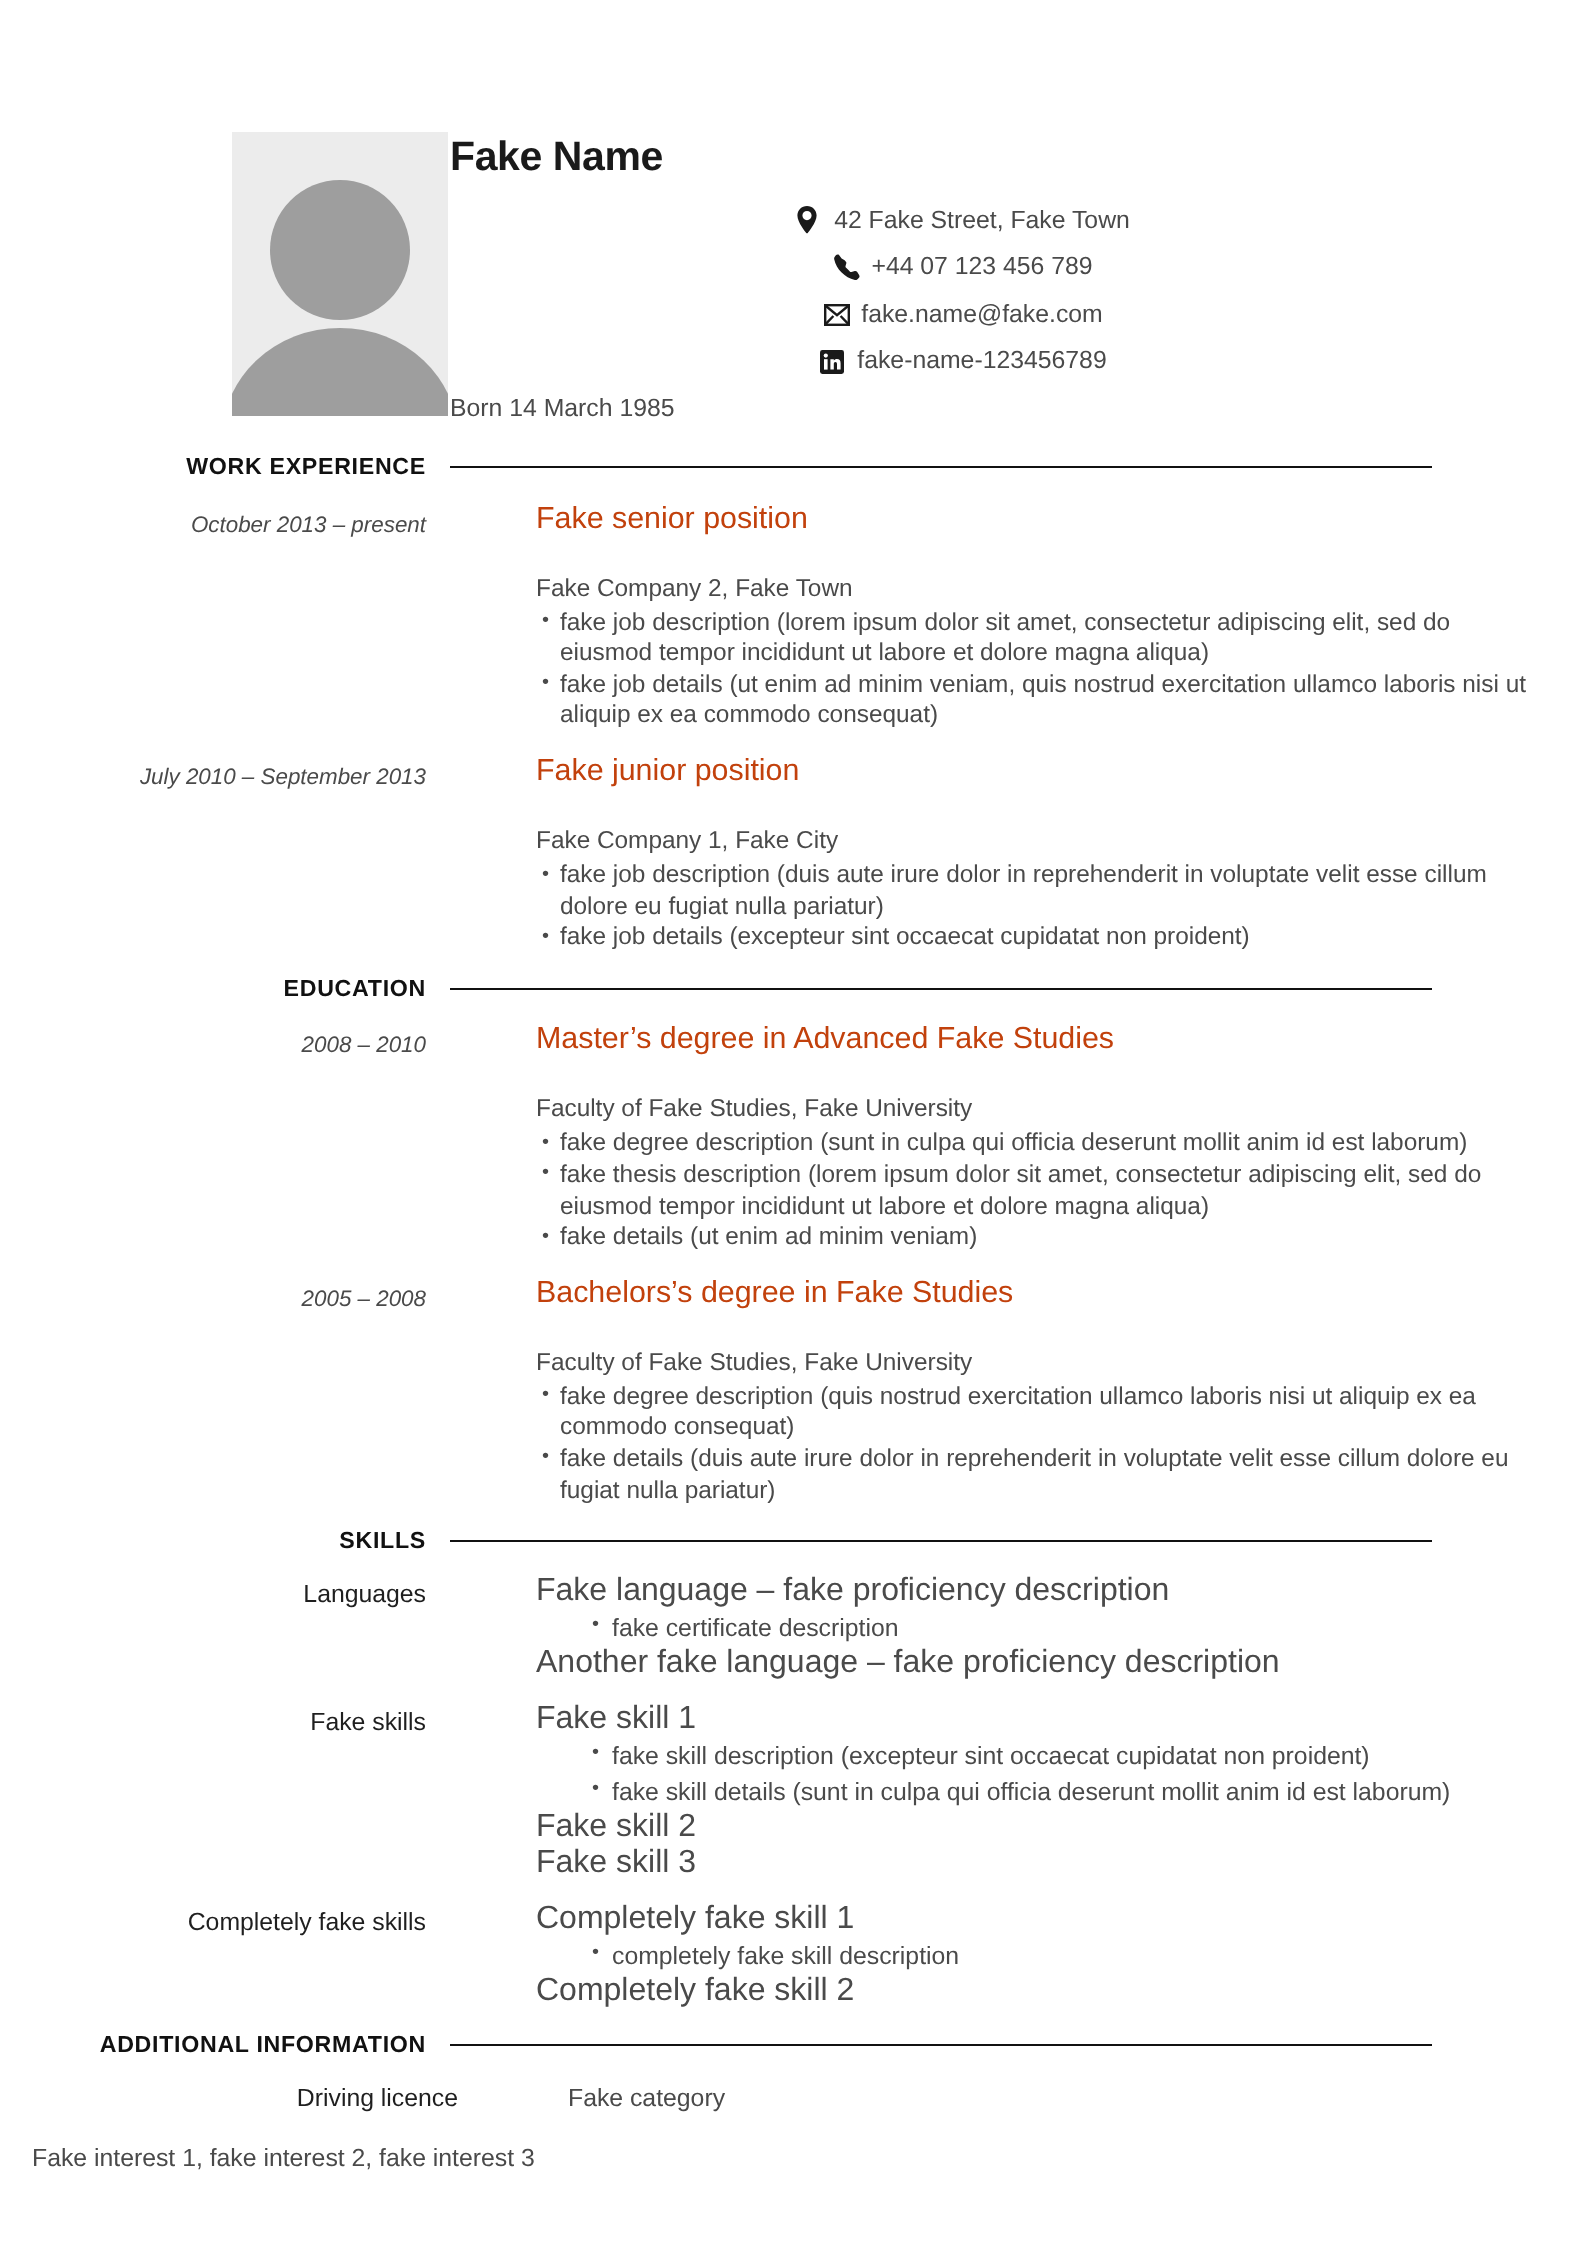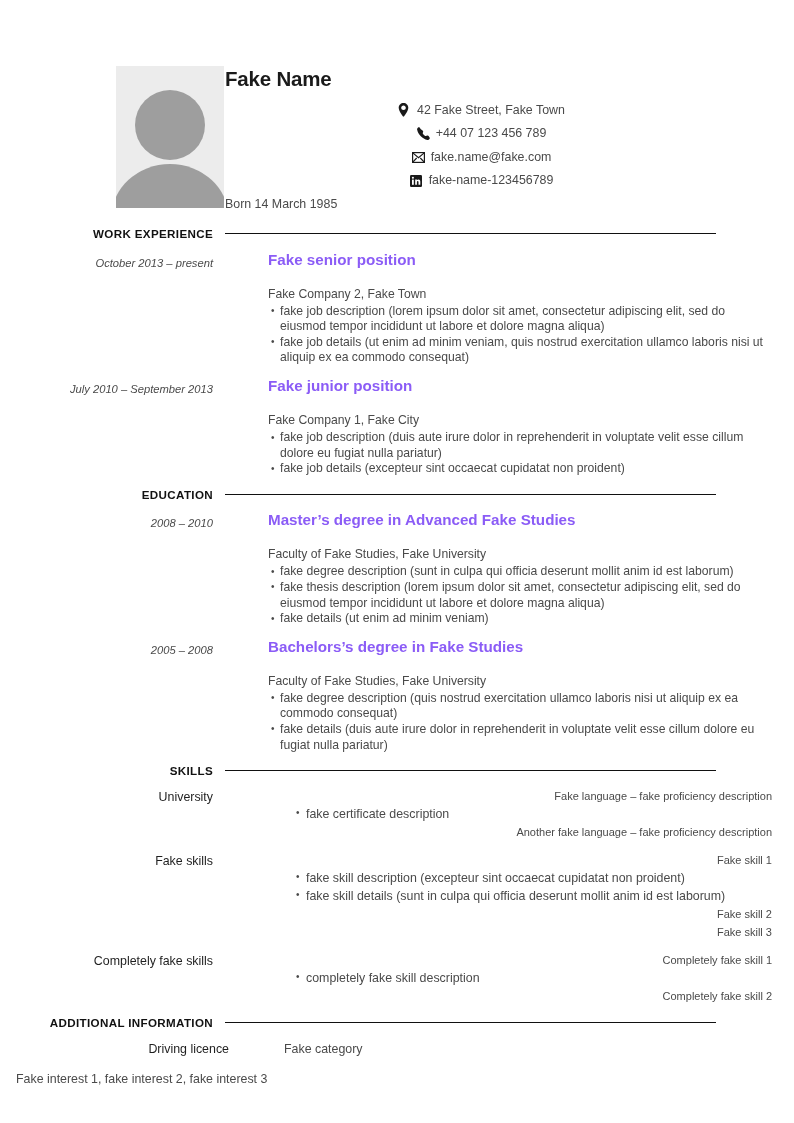--- a/index.html
+++ b/index.html
@@ -145,24 +145,24 @@
   }
   .entry-date {
     font-size: 11.2px;
     font-style: italic;
     color: #4a4a4a;
     line-height: 20px;
     padding-top: 3px;
   }
   .entry-title {
     font-size: 15.2px;
-    color: #8b5cf6;
+    color: #c2410c;
     line-height: 20px;
     margin: 0 0 1px 0;
-    font-weight: bold;
+    font-weight: normal;
   }
   .entry-sub {
     font-size: 12.2px;
     color: #4a4a4a;
     line-height: 17px;
     margin: 16px 0 1px 0;
   }
   ul.bullets {
     list-style: none;
     margin: 0;
@@ -189,24 +189,23 @@
   .skill-row {
     margin-top: 10px;
   }
   .skill-label {
     font-size: 12.4px;
     color: #1f1f1f;
     line-height: 18px;
     padding-top: 1px;
   }
   .skill-item {
-    font-size: 11px;
+    font-size: 16px;
     color: #4a4a4a;
     line-height: 18px;
-    text-align: right;
   }
   ul.sub-bullets {
     list-style: none;
     margin: 0;
     padding: 0 0 0 26px;
   }
   ul.sub-bullets li {
     font-size: 12.4px;
     color: #4a4a4a;
     line-height: 18px;
@@ -356,21 +355,21 @@
       </ul>
     </div>
   </div>
 
   <div class="section-head">
     <div class="col-label">SKILLS</div>
     <div class="rule"></div>
   </div>
 
   <div class="row skill-row">
-    <div class="col-label skill-label">University</div>
+    <div class="col-label skill-label">Languages</div>
     <div class="col-content">
       <div class="skill-item">Fake language – fake proficiency description</div>
       <ul class="sub-bullets">
         <li>fake certificate description</li>
       </ul>
       <div class="skill-item">Another fake language – fake proficiency description</div>
     </div>
   </div>
 
   <div class="row skill-row">

